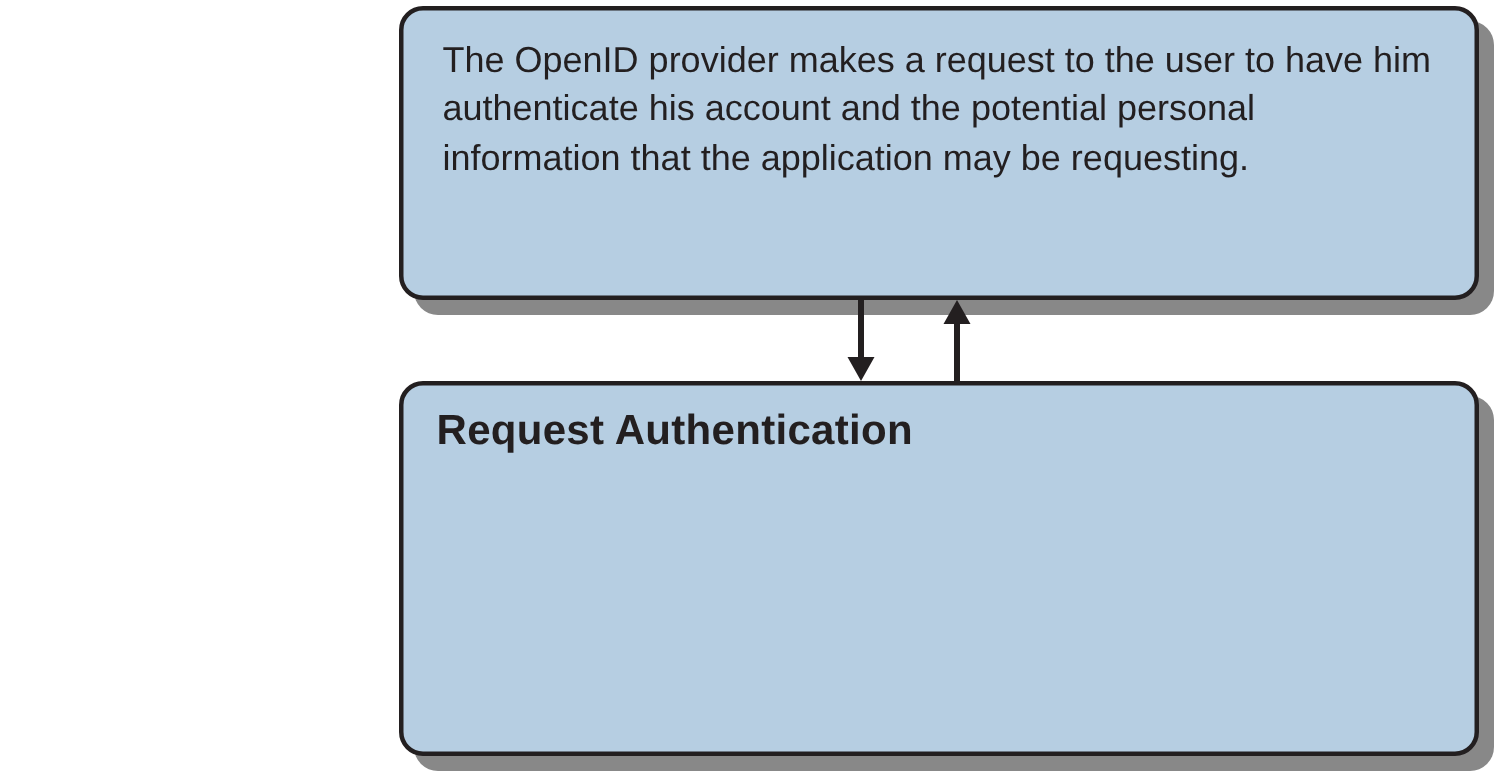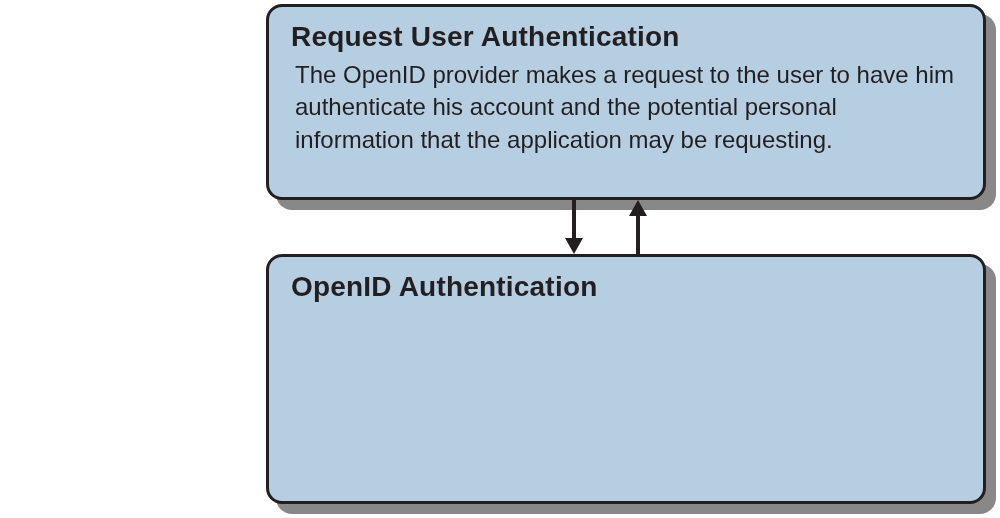--- a/index.html
+++ b/index.html
@@ -61,28 +61,27 @@
   }
 </style>
 </head>
 <body>
 
 <div class="canvas">
 
   <div class="shadow" style="left:276px; top:14px; width:720px; height:196px;"></div>
 
   <div class="box" style="left:266px; top:4px; width:720px; height:196px;">
-    <h2>Request User Authentication</h2>
     <p>The OpenID provider makes a request to the user to have him authenticate his account and the potential personal information that the application may be requesting.</p>
   </div>
 
   <div class="shadow" style="left:276px; top:264px; width:720px; height:250px;"></div>
 
   <div class="box" style="left:266px; top:254px; width:720px; height:250px;">
-    <h2>OpenID Authentication</h2>
+    <h2>Request Authentication</h2>
   </div>
 
   <div class="line" style="left:572px; top:200px; width:4px; height:40px;"></div>
   <div class="tri-down" style="left:565px; top:238px;"></div>
 
   <div class="line" style="left:636px; top:214px; width:4px; height:40px;"></div>
   <div class="tri-up" style="left:629px; top:200px;"></div>
 
 </div>
 

